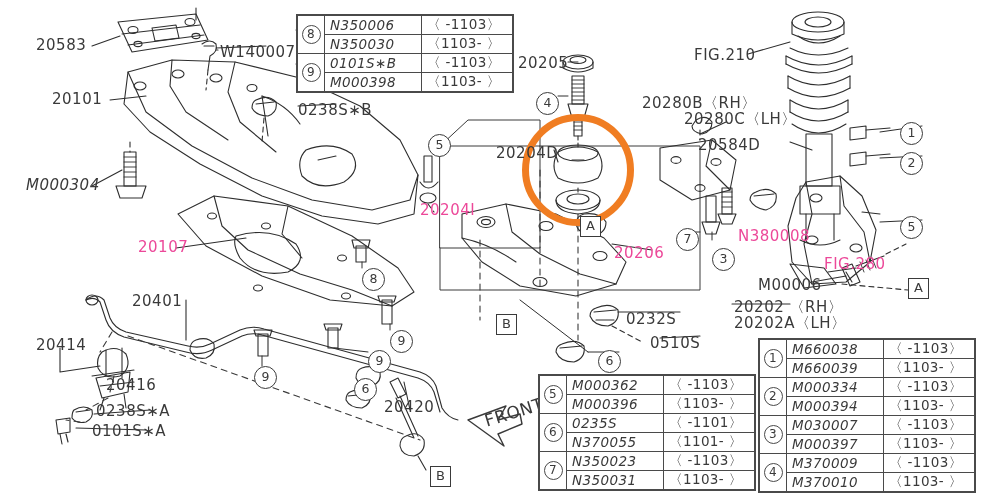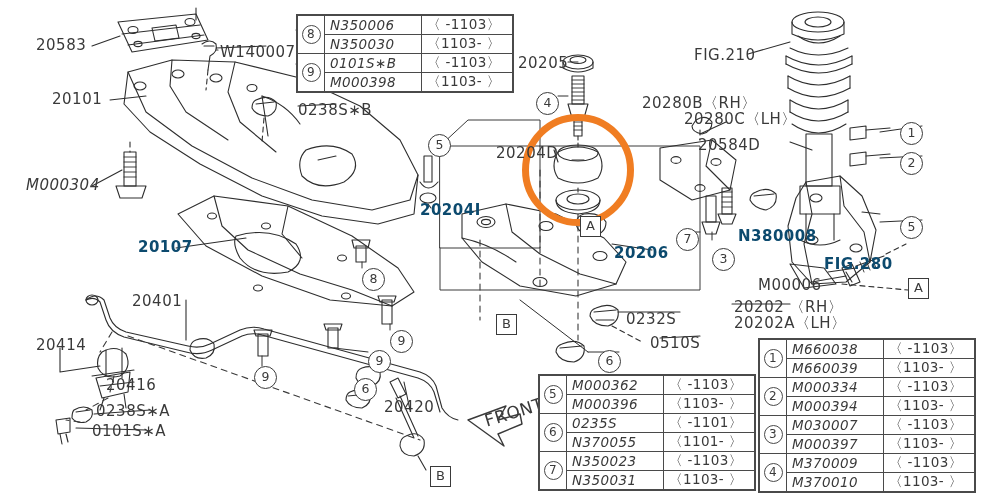--- a/index.html
+++ b/index.html
@@ -1,20 +1,20 @@
 <!DOCTYPE html>
 <html><head>
 <meta charset="utf-8">
 <style>
   html,body{margin:0;padding:0;background:#fff;}
   body{width:986px;height:494px;overflow:hidden;font-family:"DejaVu Sans",sans-serif;}
   #stage{position:relative;width:986px;height:494px;background:#ffffff;}
   #art{position:absolute;left:0;top:0;width:986px;height:494px;}
   .lbl{position:absolute;color:#3a3a3a;font-family:"DejaVu Sans",sans-serif;font-size:15px;letter-spacing:.5px;white-space:pre;line-height:1.05;}
-  .lbl.wm{color:#0c4a6e;font-weight:bold;}
+  .lbl.wm{color:#ec4899;}
   .tbl{position:absolute;border:1.6px solid #4a4a4a;border-collapse:collapse;background:#fff;}
   .tbl table{border-collapse:collapse;}
   .tbl td{border:1.3px solid #4a4a4a;font-family:"DejaVu Sans",sans-serif;font-size:13.5px;color:#3a3a3a;padding:0 5px;height:17px;white-space:pre;letter-spacing:.4px;}
   .tbl td.idx{text-align:center;width:26px;padding:0;}
   .tbl td.pn{width:86px;font-style:italic;}
   .tbl td.rg{width:80px;text-align:left;}
   .circnum{display:inline-block;width:17px;height:17px;line-height:16px;border:1.4px solid #4a4a4a;border-radius:50%;text-align:center;font-size:12px;color:#3a3a3a;font-family:"DejaVu Sans",sans-serif;}
   .rowspan2{vertical-align:middle;}
   .boxmk{position:absolute;border:1.5px solid #3a3a3a;background:#fff;width:19px;height:19px;line-height:18px;text-align:center;font-size:13px;color:#3a3a3a;font-family:"DejaVu Sans",sans-serif;}
   .cnum{position:absolute;width:21px;height:21px;border:1.5px solid #3a3a3a;border-radius:50%;background:#fff;line-height:20px;text-align:center;font-size:12.5px;color:#3a3a3a;}

